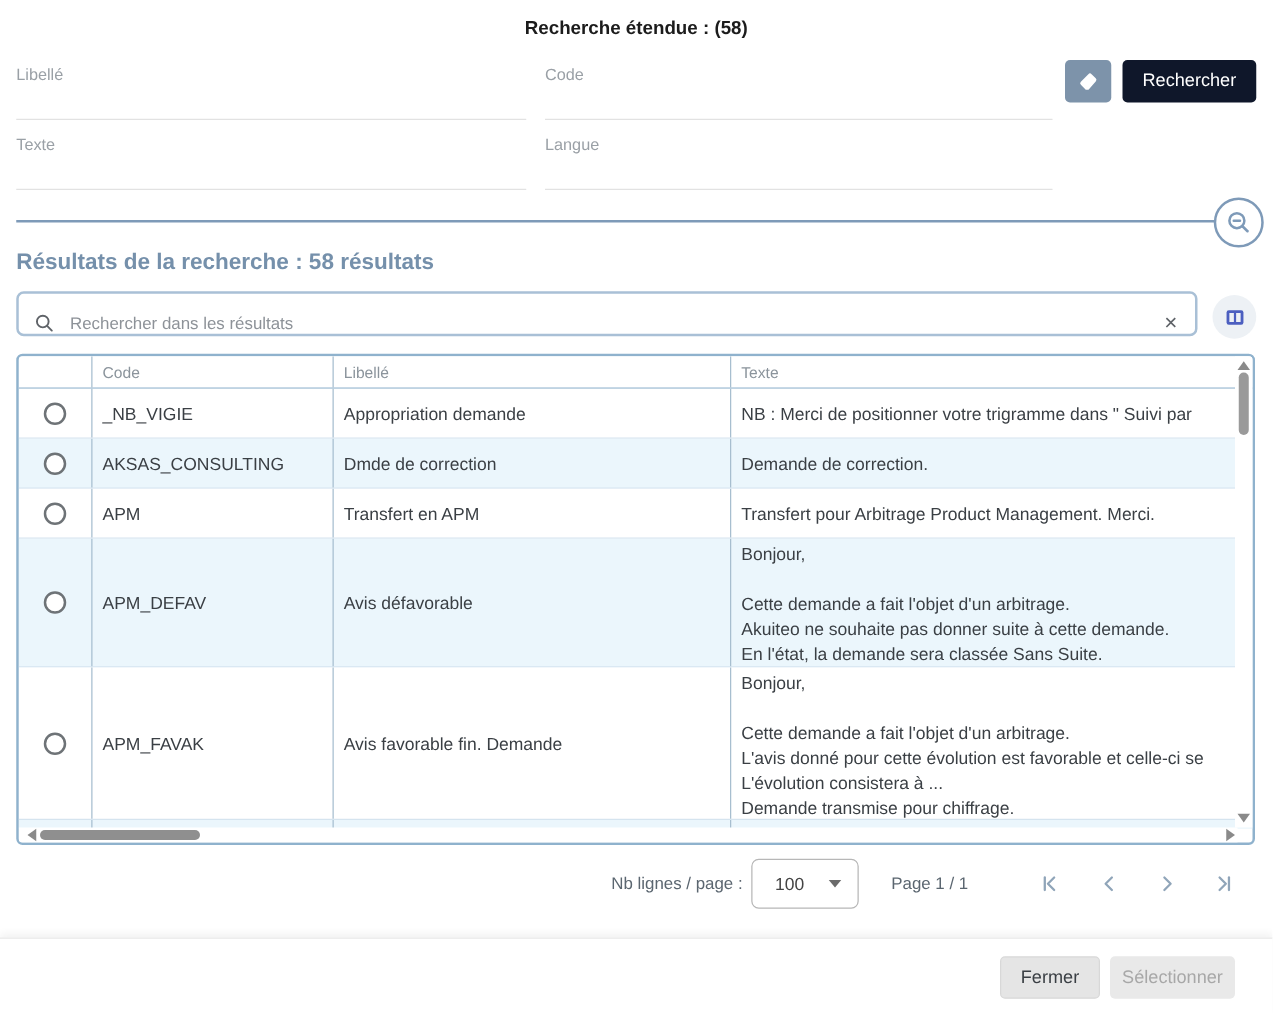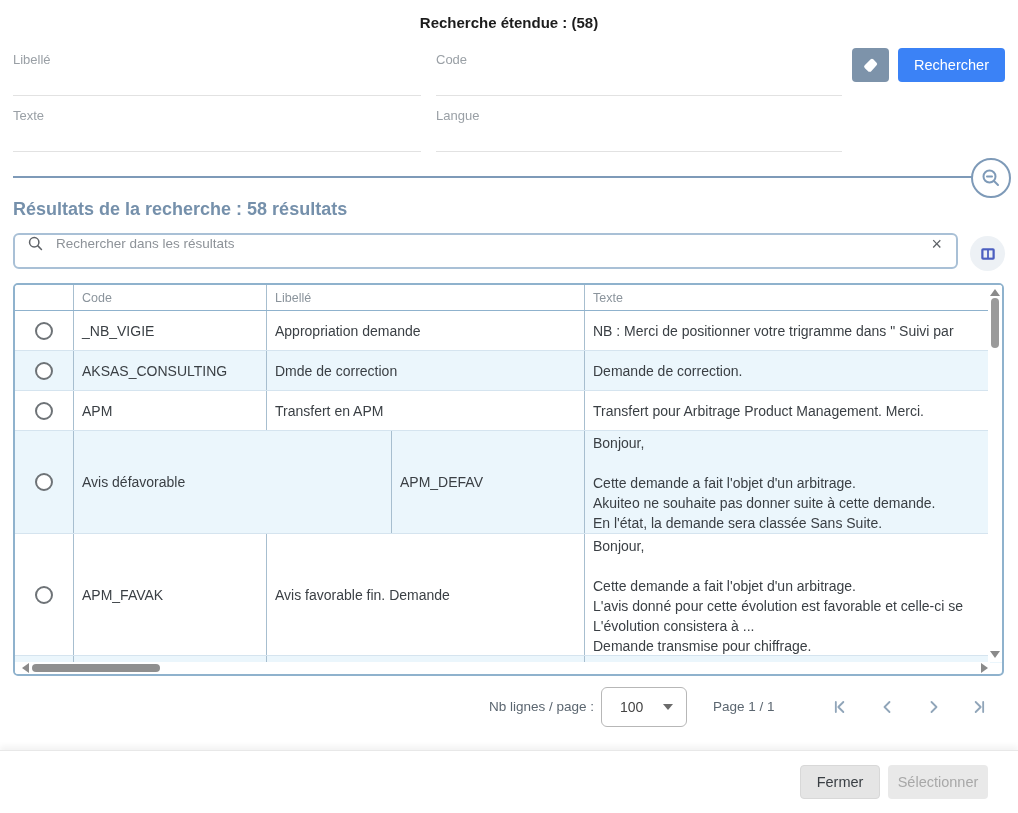--- a/index.html
+++ b/index.html
@@ -24,41 +24,41 @@
     font-family:"Liberation Sans","DejaVu Sans",sans-serif;
   }
   .btn { border:none; cursor:pointer; font-family:"Liberation Sans","DejaVu Sans",sans-serif; }
   .btn-clear {
     position:absolute; left:852px; top:48px; width:37px; height:34px;
     background:#7d93aa; border-radius:4px;
     display:flex; align-items:center; justify-content:center;
   }
   .btn-search {
     position:absolute; left:898px; top:48px; width:107px; height:34px;
-    background:#3b82f6; border-radius:4px; color:#fff; font-size:14.5px;
+    background:#0f172a; border-radius:4px; color:#fff; font-size:14.5px;
   }
   .divider-line {
     position:absolute; left:13px; top:176px; width:959px; height:0;
     border-top:2px solid #7e9ab8;
   }
   .zoom-circle {
     position:absolute; left:971px; top:158px; width:40px; height:40px;
     border:2px solid #7e9ab8; border-radius:50%; background:#fff;
     display:flex; align-items:center; justify-content:center; cursor:pointer;
   }
 
   
   .results-heading {
     position:absolute; left:13px; top:199px;
     font-size:18px; font-weight:700; color:#7590ab;
   }
   .filter-box {
     position:absolute; left:13px; top:233px; width:945px; height:36px;
     border:2px solid #a9c0d6; border-radius:6px; background:#fff;
-    display:flex; align-items:flex-start; padding:0 12px;
+    display:flex; align-items:flex-end; padding:0 12px;
   }
   .filter-box input {
     flex:1; border:none; outline:none; font-size:13.5px; color:#3a3f44;
     margin-left:10px; background:transparent;
     font-family:"Liberation Sans","DejaVu Sans",sans-serif;
   }
   .filter-box input::placeholder { color:#8d9298; }
   .filter-clear { font-size:18px; color:#5f6368; cursor:pointer; line-height:1; padding:0 2px; }
   .columns-btn {
     position:absolute; left:970px; top:236px; width:35px; height:35px;
@@ -248,25 +248,25 @@
       </div>
     <div class="cell c3">
         <span>Transfert pour Arbitrage Product Management. Merci.</span>
       </div>
   </div>
 
   <div class="trow alt" style="height:103px;">
     <div class="cell c0">
         <span class="radio"></span>
       </div>
+    <div class="cell c1">
+        <span>APM_DEFAV</span>
+      </div>
     <div class="cell c2">
         <span>Avis défavorable</span>
-      </div>
-    <div class="cell c1">
-        <span>APM_DEFAV</span>
       </div>
     <div class="cell c3 texte-multi">
         <span>Bonjour,
 
 Cette demande a fait l'objet d'un arbitrage.
 Akuiteo ne souhaite pas donner suite à cette demande.
 En l'état, la demande sera classée Sans Suite.</span>
       </div>
   </div>
 

